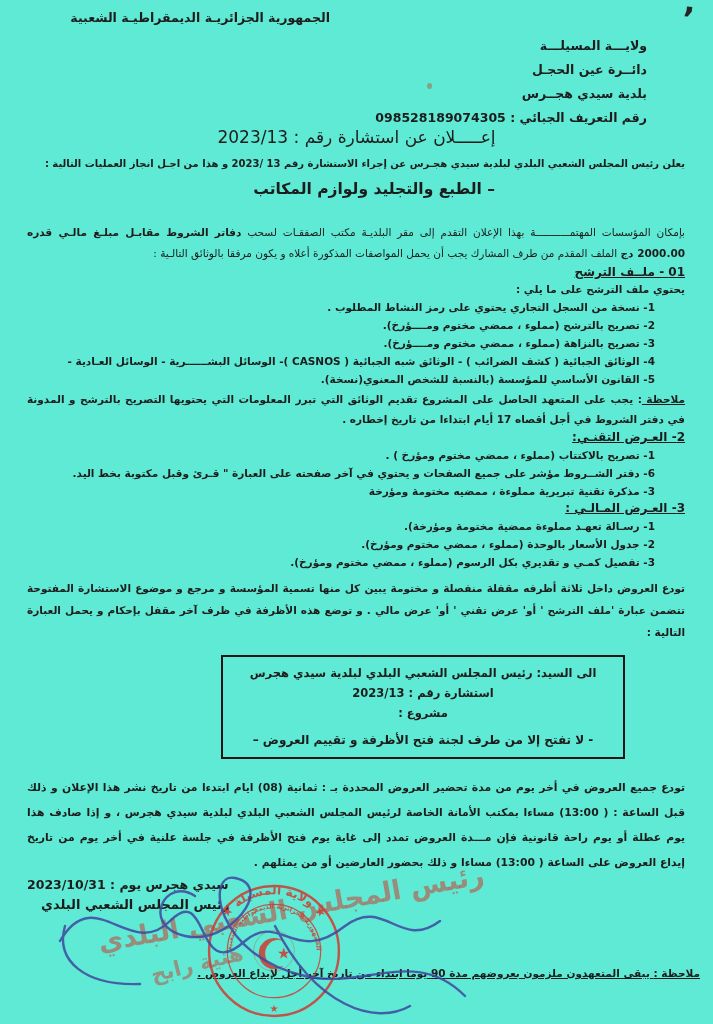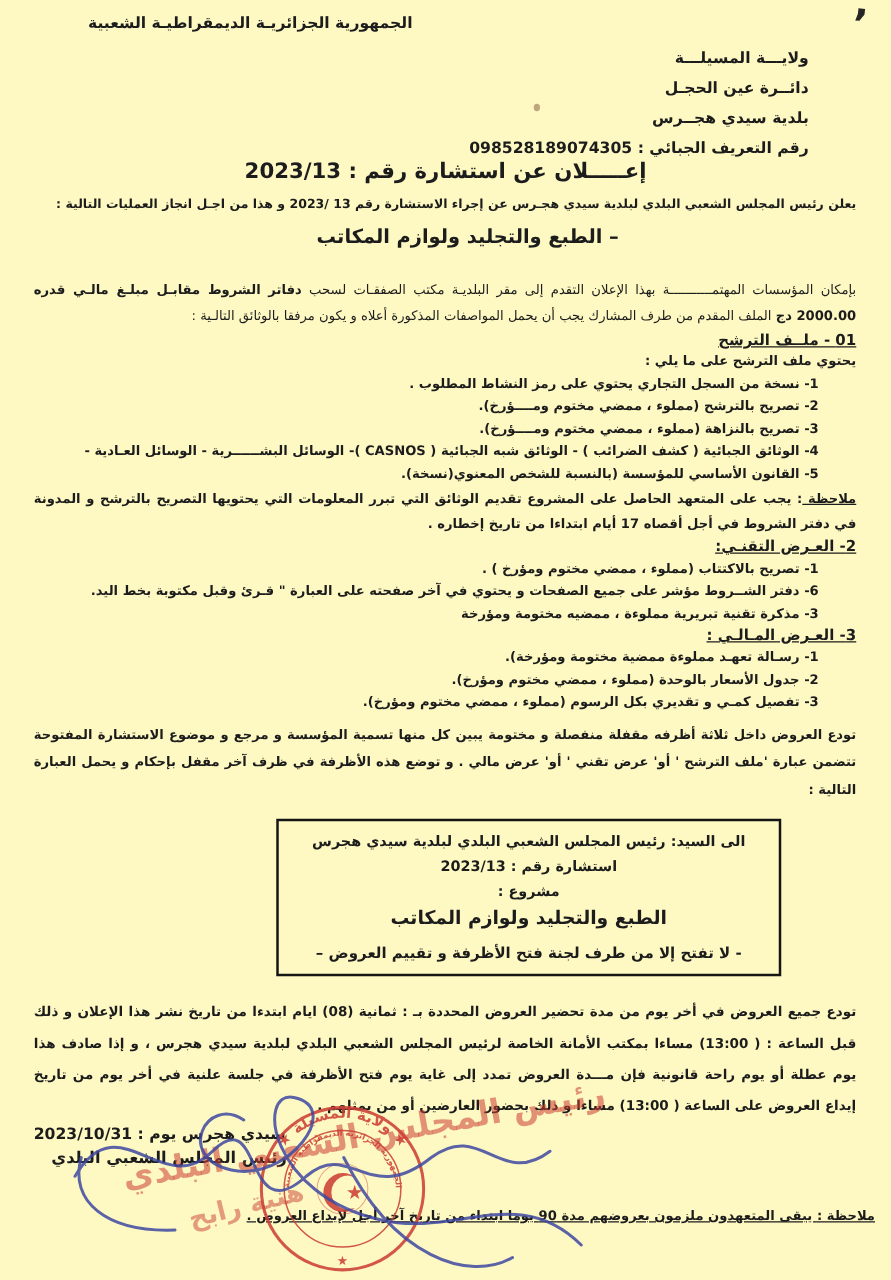--- a/index.html
+++ b/index.html
@@ -1,23 +1,23 @@
 <!DOCTYPE html>
 <html lang="ar" dir="rtl"><head>
 <meta charset="utf-8">
 <style>
   html,body{margin:0;padding:0;background:#9a9a9a;}
-  .page{width:713px;height:1024px;margin:0 auto;background:#fef9c3;position:relative;
+  .page{width:713px;height:1024px;margin:0 auto;background:#5eead4;position:relative;
         direction:rtl;font-family:"DejaVu Sans",sans-serif;color:#1c1c1c;overflow:hidden;}
   
   .hdr-republic{position:absolute;top:10px;right:383px;font-size:12.5px;font-weight:700;white-space:nowrap;}
   .hdr-admin{position:absolute;top:34px;right:66px;text-align:right;font-size:12.5px;font-weight:700;line-height:24px;}
   .hdr-admin div{white-space:nowrap;}
   
-  .doc-title{position:absolute;top:127px;left:0;right:0;text-align:center;font-size:17px;font-weight:700;}
+  .doc-title{position:absolute;top:127px;left:0;right:0;text-align:center;font-size:17px;font-weight:400;}
   .doc-subtitle{position:absolute;top:158px;right:28px;left:18px;font-size:10px;font-weight:700;
                 text-align:right;white-space:nowrap;}
   .operation{position:absolute;top:180px;right:218px;font-size:15.5px;font-weight:700;}
   
   .content{position:absolute;top:222px;right:28px;width:658px;font-size:10.5px;z-index:1;}
   .intro{margin:0;line-height:21px;text-align:justify;}
   .b{font-weight:700;}
   .u{text-decoration:underline;}
   .h-sec{font-weight:700;font-size:12px;line-height:17px;}
   .h-sec span{text-decoration:underline;}
@@ -92,21 +92,20 @@
     <div class="li">1-    رسـالة تعهـد مملوءة ممضية مختومة ومؤرخة).</div>
     <div class="li">2-    جدول الأسعار بالوحدة (مملوء ، ممضي مختوم ومؤرخ).</div>
     <div class="li">3-    تفصيل كمـي و تقديري بكل الرسوم (مملوء ، ممضي مختوم ومؤرخ).</div>
 
     <p class="envelope">تودع  العروض داخل ثلاثة أظرفه  مقفلة منفصلة و مختومة يبين  كل منها  تسمية  المؤسسة و مرجع   و  موضوع الاستشارة المفتوحة تتضمن عبارة 'ملف الترشح ' أو' عرض تقني '  أو' عرض مالي  . و توضع هذه الأظرفة في ظرف آخر مقفل بإحكام و يحمل العبارة التالية :</p>
 
     <div class="addr-box">
       <div class="ln">الى السيد:  رئيس المجلس الشعبي البلدي لبلدية سيدي هجرس</div>
       <div class="ln">استشارة رقم : 2023/13</div>
       <div class="ln">مشروع :</div>
-      <div class="project">الطبع والتجليد ولوازم المكاتب</div>
       <div class="warning">- لا تفتح إلا من طرف لجنة فتح الأظرفة  و تقييم العروض –</div>
     </div>
 
     <p class="deadline">تودع  جميع  العروض في أخر يوم من مدة تحضير العروض  المحددة بـ : ثمانية  (08) ايام  ابتدءا من تاريخ نشر هذا الإعلان  و ذلك  قبل الساعة :  ( 13:00) مساءا بمكتب  الأمانة الخاصة لرئيس المجلس الشعبي البلدي  لبلدية سيدي هجرس ، و إذا صادف هذا يوم عطلة أو يوم راحة قانونية فإن مـــدة العروض تمدد إلى غاية يوم فتح الأظرفة في جلسة علنية في أخر يوم  من تاريخ   إيداع العروض على الساعة ( 13:00) مساءا و ذلك بحضور العارضين أو من يمثلهم .</p>
 
     <div class="sig-block">
       <div class="place">سيدي هجرس يوم : 2023/10/31</div>
       <div class="signer">رئيس المجلس الشعبي البلدي</div>
     </div>
   </div>

